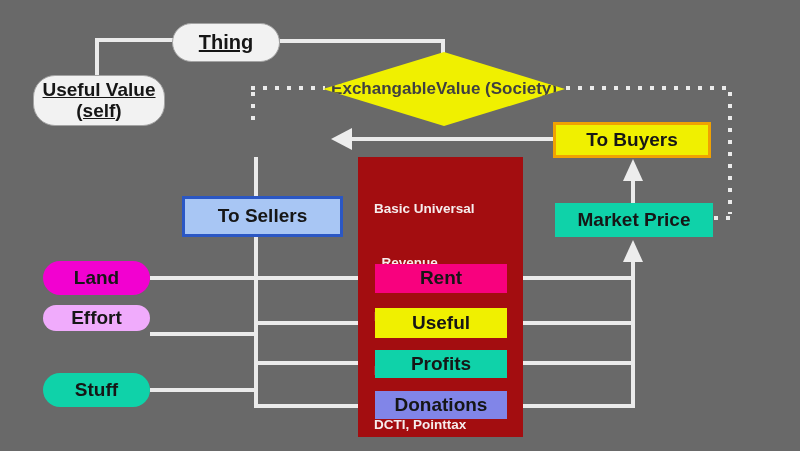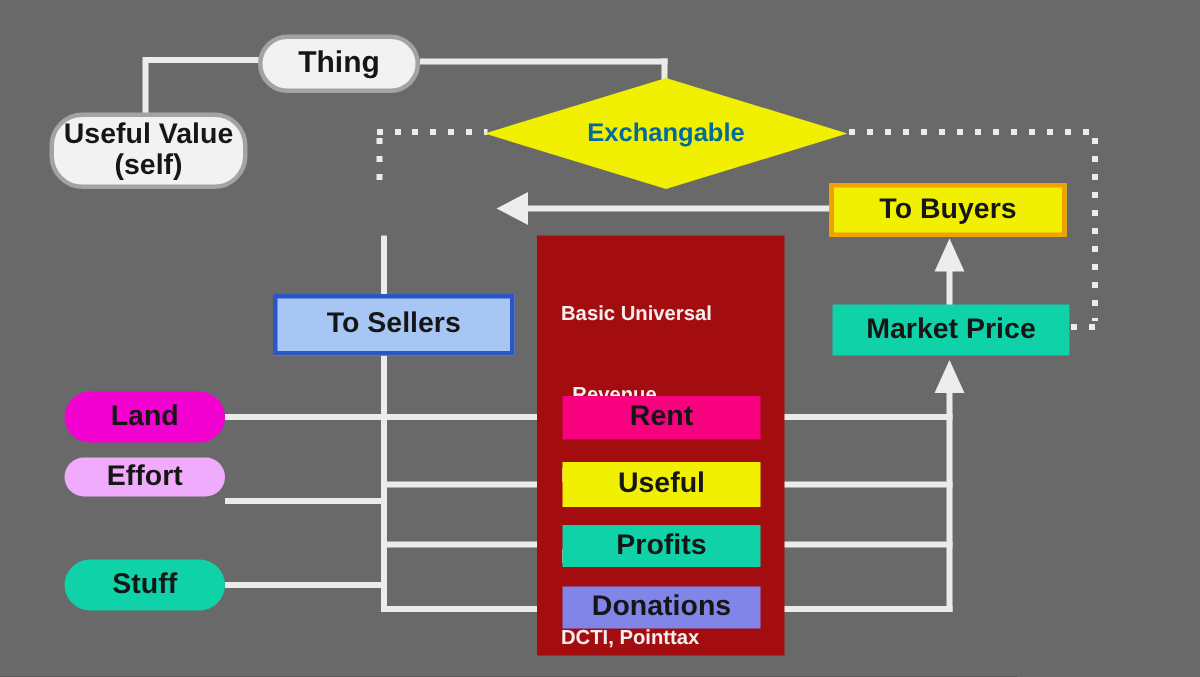--- a/index.html
+++ b/index.html
@@ -39,30 +39,30 @@
   }
   
   .node{
     position:absolute;
     display:flex;flex-direction:column;
     align-items:center;justify-content:center;
     font-weight:700;color:#161616;
     text-align:center;line-height:1.08;
     box-sizing:border-box;
   }
-  .pill-white{background:#f2f2f2;border:3px solid #a3a3a3;}
+  .pill-white{background:#f2f2f2;border:1px solid #a3a3a3;text-decoration:underline;}
   .fs20{font-size:20px;}
   .fs19{font-size:19px;}
   .diamond{
     position:absolute;
     background:#f0f000;
     clip-path:polygon(50% 0,100% 50%,50% 100%,0 50%);
     display:flex;flex-direction:row;
     align-items:center;justify-content:center;
-    font-weight:700;color:#0369a1;font-size:17px;line-height:1.15;
+    font-weight:700;color:#404040;font-size:17px;line-height:1.15;
     text-align:left;
   }
   .redbox{
     position:absolute;
     background:#a30d10;
   }
   .rp-text{
     position:absolute;left:16px;top:7px;
     font-weight:700;font-size:13.5px;line-height:18px;
     color:#f6eded;white-space:pre;text-align:left;
@@ -111,20 +111,21 @@
     <span>Thing</span>
   </div>
 
   <div class="node pill-white fs19" style="left:33px;top:75px;width:132px;height:51px;border-radius:22px;">
     <span>Useful Value</span>
     <span>(self)</span>
   </div>
 
   <div class="diamond" style="left:323px;top:52px;width:242px;height:74px;">
     <span>Exchangable</span>
+    <span>Value (Society)</span>
   </div>
 
 
   <div class="node fs19" style="left:553px;top:122px;width:158px;height:36px;background:#f0f000;border:3px solid #f0a202;">
     <span>To Buyers</span>
   </div>
 
   <div class="node fs19" style="left:182px;top:196px;width:161px;height:41px;background:#a8c6f4;border:3px solid #2b57c4;">
     <span>To Sellers</span>
   </div>

